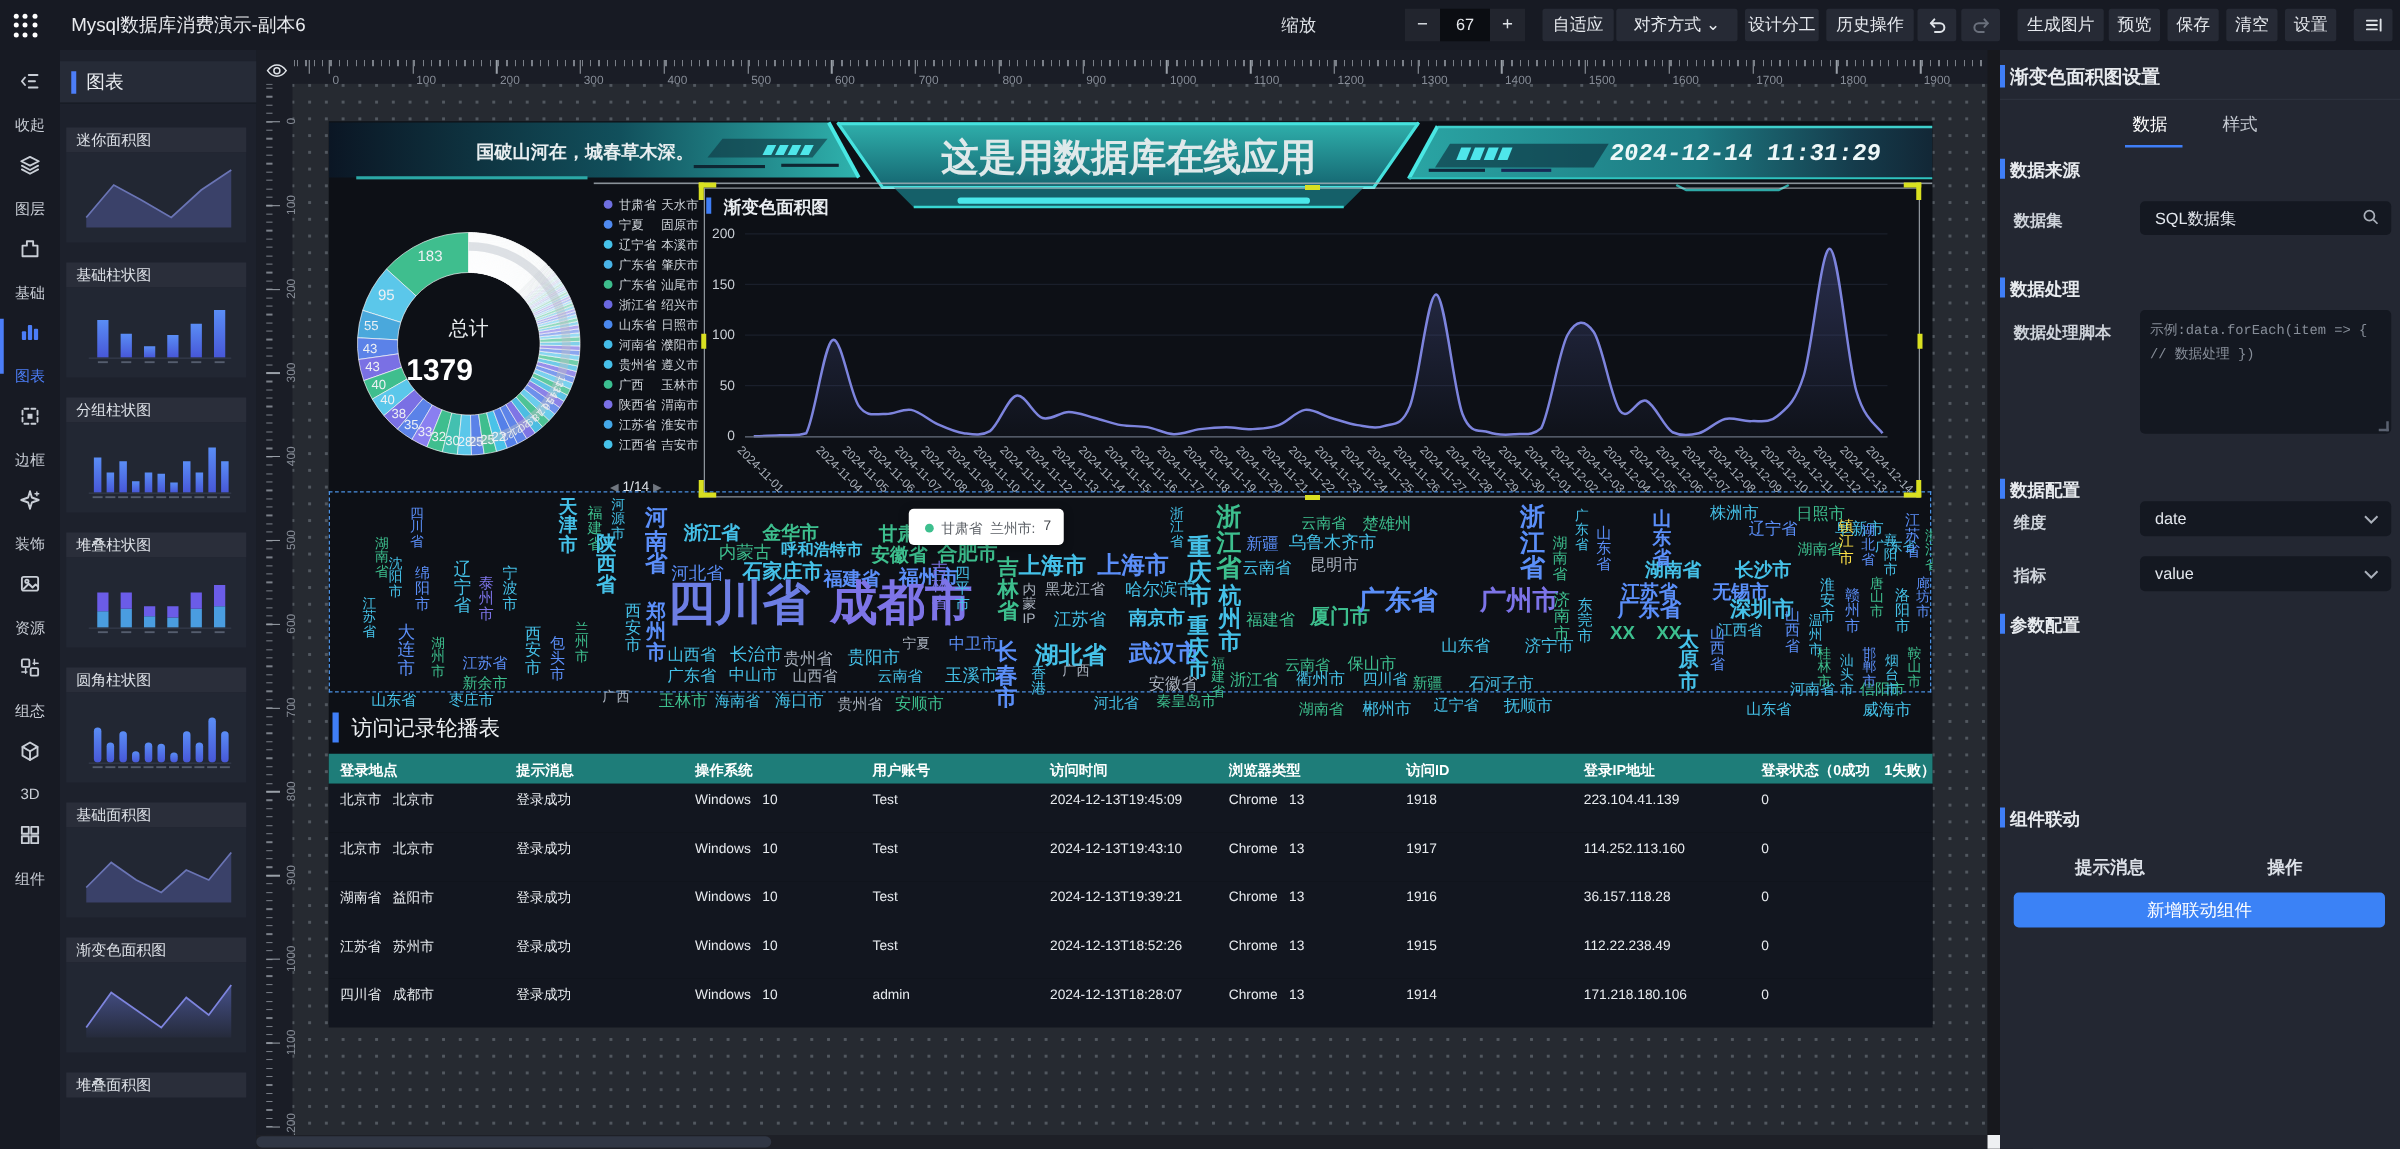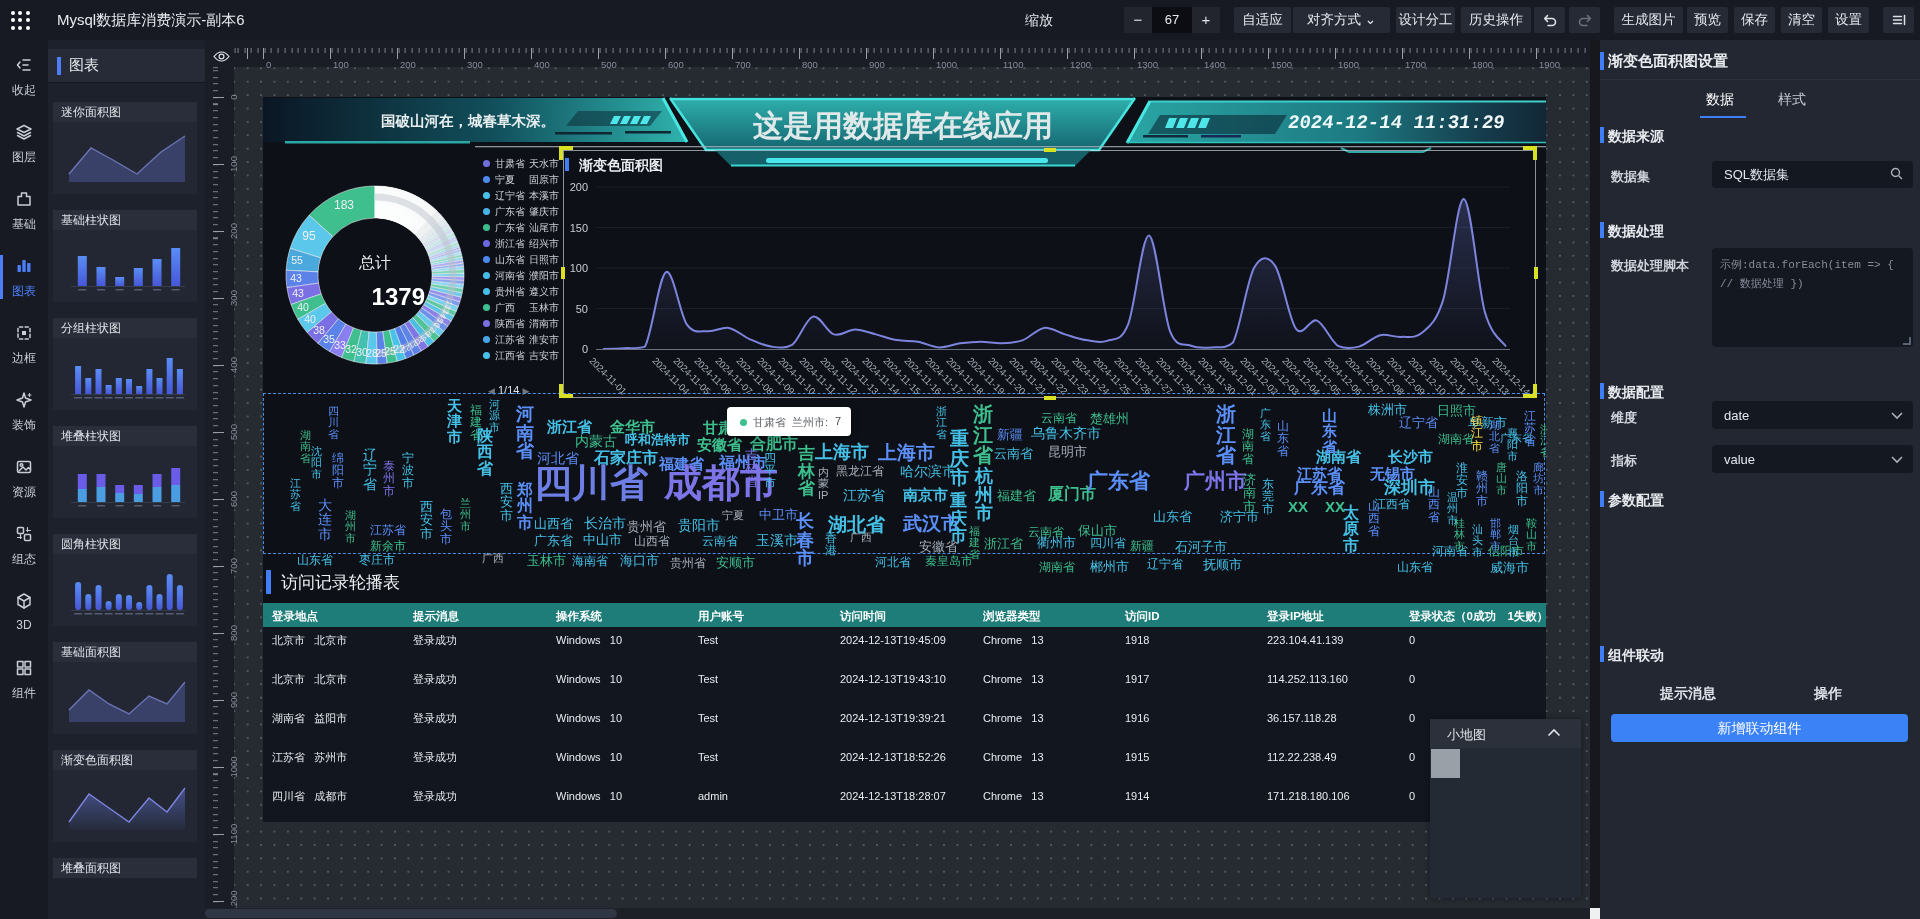--- a/index.html
+++ b/index.html
@@ -11,39 +11,39 @@
 .zlabel{position:absolute;left:1025px;top:12px;font-size:14px;color:#dfe3e8}
 .zbtn{position:absolute;top:7px;width:28px;height:26px;background:#22252e;color:#dfe3e8;font-size:15px;text-align:center;line-height:25px}
 .znum{position:absolute;left:1152px;top:7px;width:40px;height:26px;background:#0b0d12;color:#e8eaee;font-size:13px;text-align:center;line-height:26px}
 .tbtn{position:absolute;top:7px;height:26px;background:#262a35;border-radius:2px;color:#e6e9ee;font-size:13.5px;text-align:center;line-height:26px}
 .tbtn.ico{line-height:22px}
 .tbtn.ico svg{vertical-align:middle;margin-top:4px}
 
 #sidebar{position:absolute;left:0;top:40px;width:48px;height:879px;background:#171a23;z-index:30}
 .sbi{position:absolute;left:0;width:48px;height:60px;text-align:center}
 .sbic{margin-top:8px;height:20px}
-.sbl{font-size:12px;color:#c9ced6;margin-top:6px}
+.sbl{font-size:12px;color:#c9ced6;margin-top:16px}
 .sbi.sel .sbl{color:#4c7ef8}
 .sbi.sel::before{content:"";position:absolute;left:0;top:6px;width:3px;height:44px;background:#4c7ef8}
 
 #panel{position:absolute;left:48px;top:40px;width:157px;height:879px;background:#1d212c;z-index:20}
 .phead{position:absolute;left:0;top:9px;width:157px;height:34px;background:#262b37;border-bottom:1px solid #141821}
 .phead i{position:absolute;left:9px;top:8px;width:4px;height:18px;background:#4c7ef8}
 .phead span{position:absolute;left:21px;top:7px;font-size:15px;color:#e8ebef}
 .pit{position:absolute;left:5px;width:144px;height:20px;background:#2a2e3a;color:#dde1e7;font-size:12px;line-height:20px;padding-left:8px}
 .pip{position:absolute;left:5px;width:144px;height:72px;background:#222733;padding:8px 8px 8px 8px}
 
 .hrl{position:absolute;top:59px;font-size:9.5px;color:#878d97}
 .vrl{position:absolute;left:228px;font-size:9.5px;color:#878d97;transform:rotate(-90deg) translate(-50%,0);transform-origin:0 0}
 
 #design{position:absolute;left:0;top:0;width:1920px;height:919px}
 #designbg{position:absolute;left:263px;top:97px;width:1283px;height:723px;background:#0d1016}
 
 .dt1{position:absolute;left:345px;top:253px;width:60px;text-align:center;font-size:16px;color:#e8ecef}
-.dt2{position:absolute;left:325px;top:283px;width:100px;text-align:right;font-size:24px;font-weight:bold;color:#fff}
+.dt2{position:absolute;left:325px;top:283px;width:100px;text-align:left;font-size:24px;font-weight:bold;color:#fff}
 .lg{position:absolute;left:483px;height:16px}
 .lg i{position:absolute;left:0;top:3px;width:7px;height:7px;border-radius:50%}
 .lg .la{position:absolute;left:12px;top:0px;font-size:10px;color:#cfd4da;white-space:nowrap}.lg .lb{position:absolute;left:46px;top:0px;font-size:10px;color:#cfd4da;white-space:nowrap}
 .pgn{position:absolute;left:488px;top:384px;font-size:11px;color:#dfe3e8}
 .pgn b{color:#70767f;font-size:9px;font-weight:normal}
 
 #achart .t{position:absolute;left:579px;top:157px;font-size:14px;font-weight:bold;color:#e8ecf0}
 #achart .tb{position:absolute;left:565px;top:158px;width:4px;height:13px;background:#3f7ef7}
 .yl{position:absolute;width:30px;text-align:right;font-size:11px;color:#c8cdd4}
 .xl{position:absolute;font-size:9.5px;color:#aab1bb;transform:rotate(45deg);transform-origin:0 0;white-space:nowrap}
@@ -832,28 +832,20 @@
     <div class="tr" style="left:263px;top:783px;width:1283px;height:39px"></div>
     <div class="td" style="left:272px;top:796px">四川省&nbsp;&nbsp;&nbsp;成都市</div>
     <div class="td" style="left:413px;top:796px">登录成功</div>
     <div class="td" style="left:556px;top:796px">Windows&nbsp;&nbsp;&nbsp;10</div>
     <div class="td" style="left:698px;top:796px">admin</div>
     <div class="td" style="left:840px;top:796px">2024-12-13T18:28:07</div>
     <div class="td" style="left:983px;top:796px">Chrome&nbsp;&nbsp;&nbsp;13</div>
     <div class="td" style="left:1125px;top:796px">1914</div>
     <div class="td" style="left:1267px;top:796px">171.218.180.106</div>
     <div class="td" style="left:1409px;top:796px">0</div>
-<div id="mmap">
-      <div class="h"></div>
-      <div class="ht">小地图</div>
-<svg style="position:absolute;left:117px;top:9px" width="14" height="9" viewBox="0 0 14 9" fill="none" stroke="#dfe3e8" stroke-width="1.6">
-        <path d="M1.5 7.5L7 2l5.5 5.5"></path>
-      </svg>
-<div class="vp"></div>
-    </div>
 <div id="hscroll">
       <div id="hthumb"></div>
     </div>
 <div id="vstrip">
       <div id="vthumb"></div>
     </div>
 <div id="topbar">
       <div class="grid9">
         <i></i>
         <i></i>

